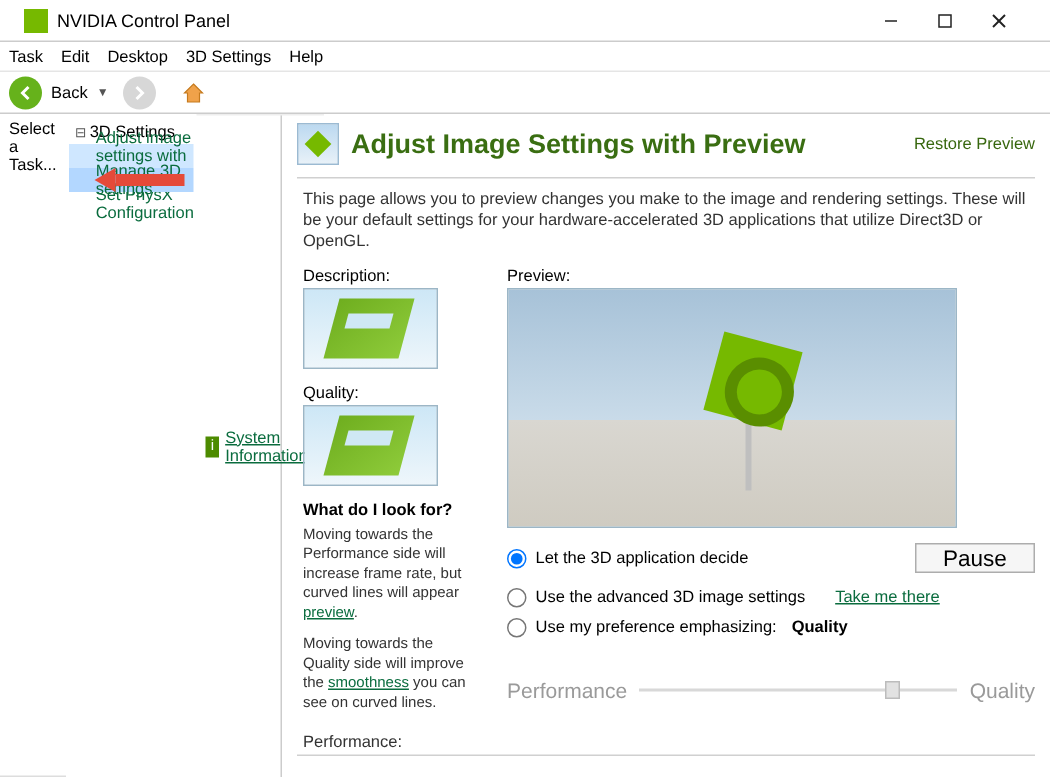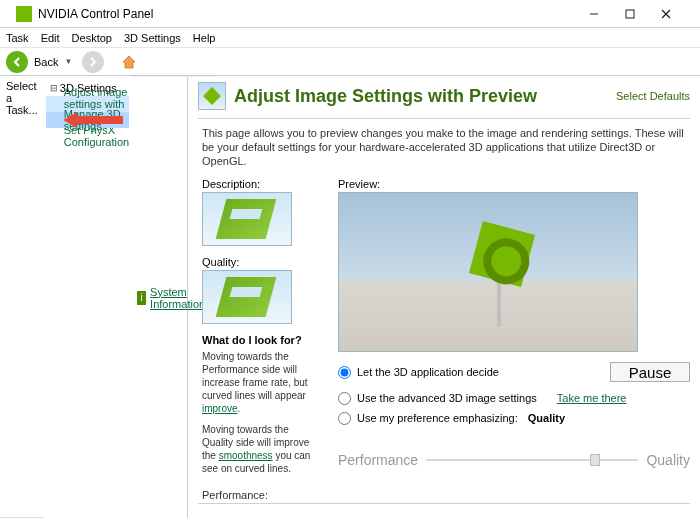--- a/index.html
+++ b/index.html
@@ -166,34 +166,34 @@
     <div class="sysinfo">
       <span class="ico">i</span>
       <a href="#">System Information</a>
     </div>
   </div>
 
   <div class="content">
     <div class="hdr">
       <div class="hicon"></div>
       <h1>Adjust Image Settings with Preview</h1>
-      <span class="restore">Select Defaults</span>
+      <span class="restore">Restore Preview</span>
     </div>
     <hr class="rule">
     <div class="intro">This page allows you to preview changes you make to the image and rendering settings. These will be your default settings for your hardware-accelerated 3D applications that utilize Direct3D or OpenGL.</div>
 
     <div class="row">
       <div class="col-left">
         <div class="lbl">Description:</div>
         <div class="thumb"></div>
         <div class="lbl">Quality:</div>
         <div class="thumb"></div>
         <div class="look">What do I look for?</div>
         <div class="look-txt">
-          <span>Moving towards the Performance side will increase frame rate, but curved lines will appear </span><a href="#" class="link">improve</a><span>.</span>
+          <span>Moving towards the Performance side will increase frame rate, but curved lines will appear </span><a href="#" class="link">preview</a><span>.</span>
         </div>
         <div style="height:8px"></div>
         <div class="look-txt">
           <span>Moving towards the Quality side will improve the </span><a href="#" class="link">smoothness</a><span> you can see on curved lines.</span>
         </div>
       </div>
 
       <div class="col-right">
         <div class="lbl">Preview:</div>
         <div class="preview">

